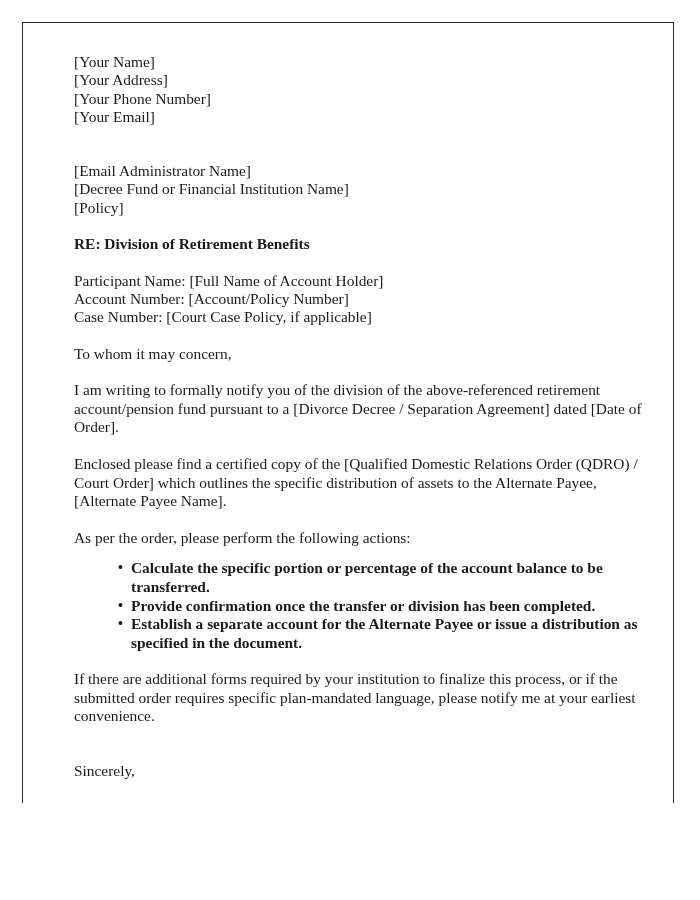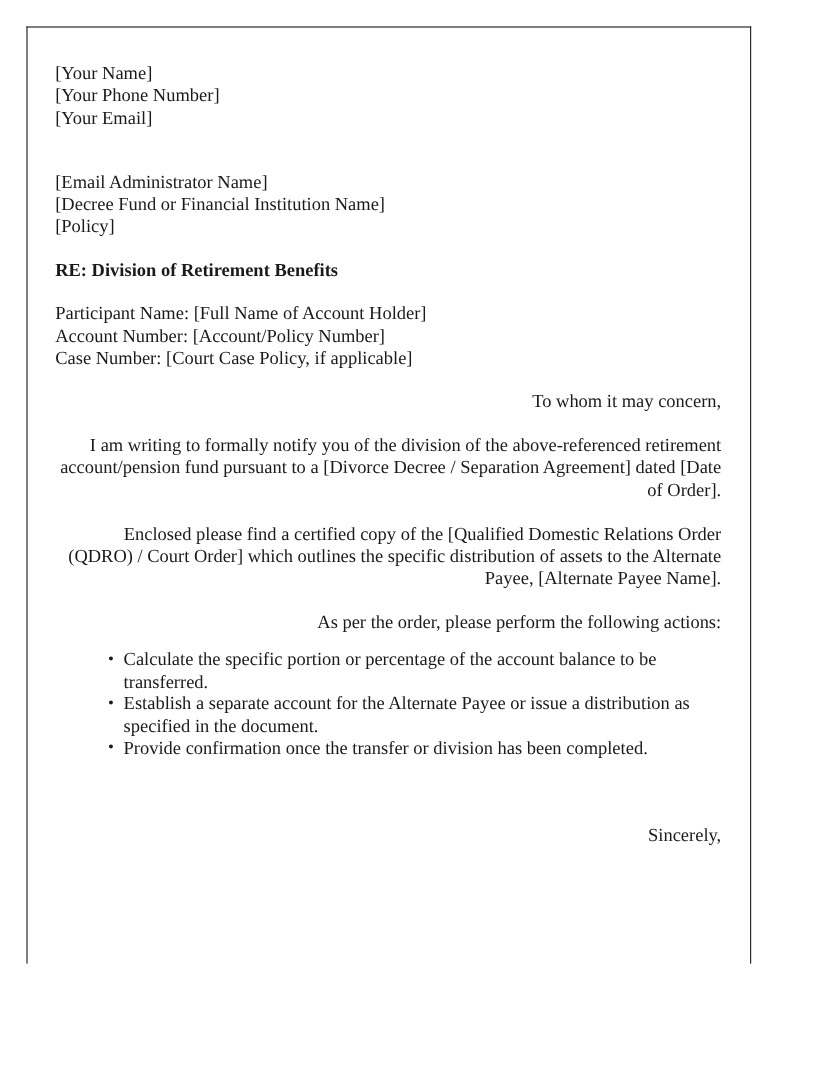--- a/index.html
+++ b/index.html
@@ -13,47 +13,48 @@
     overflow: hidden;
     font-family: "Liberation Serif", "DejaVu Serif", serif;
     color: #1a1a1a;
   }
 
   
   #page-sheet {
     position: absolute;
     left: 22px;
     top: 22px;
-    width: 604px;           
+    width: 652px;           
     height: 781px;          
     box-sizing: border-box;
     background: #ffffff;
     border-left: 1.4px solid #2b2b2b;
     border-right: 1.4px solid #2b2b2b;
     border-top: 1.4px solid #2b2b2b;
     border-bottom: none;
     overflow: hidden;
+    padding-left: 28px;
   }
 
   
   #letter {
     padding: 30px 24px 0 23px;
   }
 
   .line {
     font-size: 15.4px;
     line-height: 18.3px;
     white-space: pre;
   }
 
   .para {
     font-size: 15.4px;
     line-height: 18.6px;
     margin: 0;
-    text-align: right;
+    text-align: left;
   }
 
   .block {
     margin: 0;
   }
 
   
   .gap-1 { height: 18px; }
   .gap-half { height: 12px; }
 
@@ -61,20 +62,21 @@
     font-size: 15.4px;
     line-height: 18.6px;
     font-weight: bold;
     margin: 0;
   }
 
   ul.actions {
     margin: 0;
     padding: 0 0 0 44px;
     list-style: none;
+    font-weight: bold;
   }
   ul.actions li {
     font-size: 15.4px;
     line-height: 18.6px;
     position: relative;
     padding-left: 13px;
     margin: 0;
   }
   ul.actions li::before {
     content: "\2022";
@@ -85,20 +87,21 @@
   }
 </style>
 </head>
 <body>
 
 <div id="page-sheet">
   <div id="letter">
 
     <div class="block">
       <div class="line">[Your Name]</div>
+      <div class="line">[Your Address]</div>
       <div class="line">[Your Phone Number]</div>
       <div class="line">[Your Email]</div>
     </div>
 
     <div class="gap-1"></div>
 
 
     <div class="gap-1"></div>
 
     <div class="block">
@@ -132,26 +135,27 @@
     <p class="para">Enclosed please find a certified copy of the [Qualified Domestic Relations Order (QDRO) / Court Order] which outlines the specific distribution of assets to the Alternate Payee, [Alternate Payee Name].</p>
 
     <div class="gap-1"></div>
 
     <p class="para">As per the order, please perform the following actions:</p>
 
     <div class="gap-half"></div>
 
     <ul class="actions">
       <li>Calculate the specific portion or percentage of the account balance to be transferred.</li>
+      <li>Provide confirmation once the transfer or division has been completed.</li>
       <li>Establish a separate account for the Alternate Payee or issue a distribution as specified in the document.</li>
-      <li>Provide confirmation once the transfer or division has been completed.</li>
     </ul>
 
     <div class="gap-1"></div>
 
+    <p class="para">If there are additional forms required by your institution to finalize this process, or if the submitted order requires specific plan-mandated language, please notify me at your earliest convenience.</p>
 
     <div class="gap-1"></div>
 
 
     <div class="gap-1"></div>
 
     <p class="para">Sincerely,</p>
 
     <div class="gap-1"></div>
 

